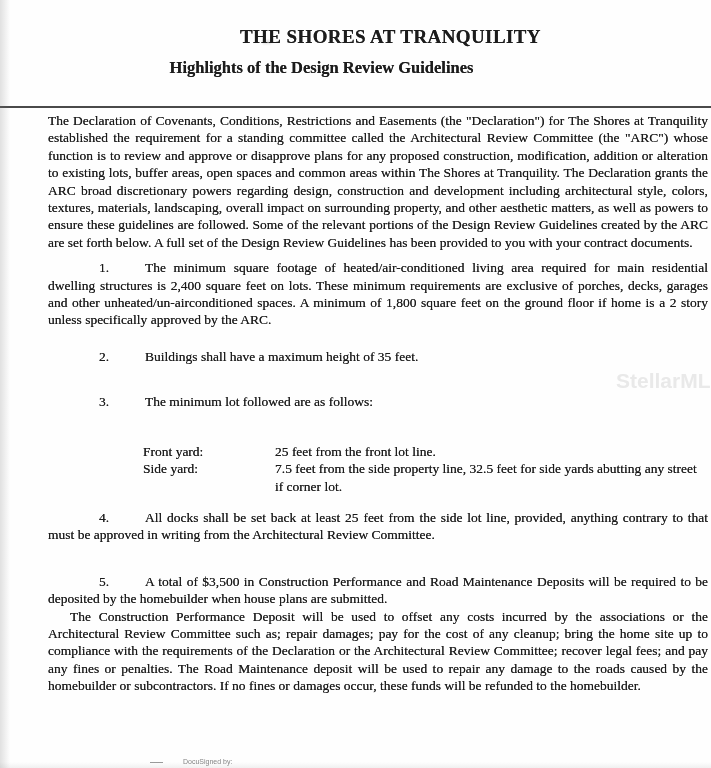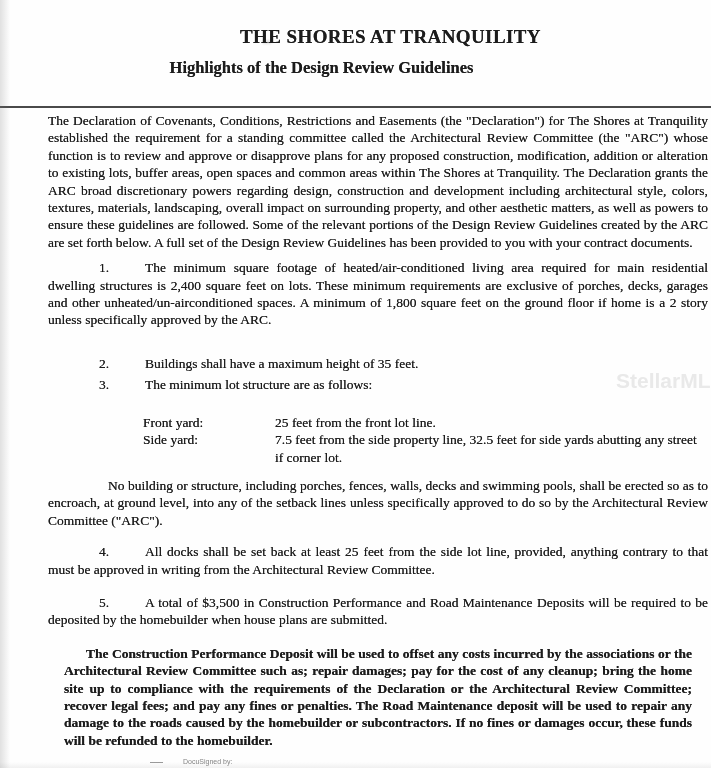--- a/index.html
+++ b/index.html
@@ -45,43 +45,43 @@
     filter:blur(0.4px);
   }
   .content {
     position:absolute; top:112px; left:48px; width:660px;
     font-size:13.5px; line-height:17.4px;
     text-align:justify;
     text-shadow:0 0 0.55px rgba(15,15,15,0.8);
   }
   .content p { margin:0; }
   p.intro   { margin-bottom:8px; }
-  p.item-1  { margin-bottom:26px; }
-  p.item-2  { margin-bottom:4px; }
+  p.item-1  { margin-bottom:19px; }
+  p.item-2  { margin-bottom:28px; }
   p.item-3  { margin-bottom:0; }
   .inum {
     display:inline-block; margin-left:51px; width:46px;
     text-align:left;
   }
   .setbacks { }
   .setback-row { }
-  .setback-row.first { margin-top:20px; }
+  .setback-row.first { margin-top:32px; }
   .setback-row.last  { margin-top:9px; }
   .sb-label {
     display:inline-block; margin-left:95px; width:132px; vertical-align:top;
     text-align:left;
   }
   .sb-value {
     display:inline-block; width:430px; vertical-align:top;
     text-align:left;
   }
   p.setback-note { margin-top:11px; text-indent:60px; }
   p.item-4 { margin-top:14px; }
-  p.item-5 { margin-top:16px; }
-  p.deposit { margin:16px; text-indent:22px;font-weight:bold; }
+  p.item-5 { margin-top:29px; }
+  p.deposit { margin:0; text-indent:22px; }
   .watermark {
     position:absolute; left:616px; top:369px;
     font-family:"Liberation Sans", sans-serif;
     font-size:21px; font-weight:bold;
     color:var(--watermark, #e9e9e9);
     letter-spacing:0px;
     z-index:2; user-select:none;
     text-shadow:none;
   }
   .footer-dash {
@@ -115,28 +115,27 @@
   <div class="rule"></div>
 
   <div class="content">
 
     <p class="intro">The Declaration of Covenants, Conditions, Restrictions and Easements (the "Declaration") for The Shores at Tranquility established the requirement for a standing committee called the Architectural Review Committee (the "ARC") whose function is to review and approve or disapprove plans for any proposed construction, modification, addition or alteration to existing lots, buffer areas, open spaces and common areas within The Shores at Tranquility. The Declaration grants the ARC broad discretionary powers regarding design, construction and development including architectural style, colors, textures, materials, landscaping, overall impact on surrounding property, and other aesthetic matters, as well as powers to ensure these guidelines are followed. Some of the relevant portions of the Design Review Guidelines created by the ARC are set forth below. A full set of the Design Review Guidelines has been provided to you with your contract documents.</p>
 
     <p class="item-1"><span class="inum">1.</span><span>The minimum square footage of heated/air-conditioned living area required for main residential dwelling structures is 2,400 square feet on lots. These minimum requirements are exclusive of porches, decks, garages and other unheated/un-airconditioned spaces. A minimum of 1,800 square feet on the ground floor if home is a 2 story unless specifically approved by the ARC.</span></p>
 
     <p class="item-2"><span class="inum">2.</span><span>Buildings shall have a maximum height of 35 feet.</span></p>
 
-    <p class="item-3"><span class="inum">3.</span><span>The minimum lot structure are as follows:</span></p>
+    <p class="item-3"><span class="inum">3.</span><span>The minimum lot followed are as follows:</span></p>
 
     <div class="setbacks">
       <div class="setback-row first"><span class="sb-label">Front yard:</span><span class="sb-value">25 feet from the front lot line.</span></div>
       <div class="setback-row"><span class="sb-label">Side yard:</span><span class="sb-value">7.5 feet from the side property line, 32.5 feet for side yards abutting any street if corner lot.</span></div>
     </div>
 
-    <p class="setback-note">No building or structure, including porches, fences, walls, decks and swimming pools, shall be erected so as to encroach, at ground level, into any of the setback lines unless specifically approved to do so by the Architectural Review Committee ("ARC").</p>
 
     <p class="item-4"><span class="inum">4.</span><span>All docks shall be set back at least 25 feet from the side lot line, provided, anything contrary to that must be approved in writing from the Architectural Review Committee.</span></p>
 
     <p class="item-5"><span class="inum">5.</span><span>A total of $3,500 in Construction Performance and Road Maintenance Deposits will be required to be deposited by the homebuilder when house plans are submitted.</span></p>
 
     <p class="deposit">The Construction Performance Deposit will be used to offset any costs incurred by the associations or the Architectural Review Committee such as; repair damages; pay for the cost of any cleanup; bring the home site up to compliance with the requirements of the Declaration or the Architectural Review Committee; recover legal fees; and pay any fines or penalties. The Road Maintenance deposit will be used to repair any damage to the roads caused by the homebuilder or subcontractors. If no fines or damages occur, these funds will be refunded to the homebuilder.</p>
 
   </div>
 
   <div class="footer-dash"></div>

